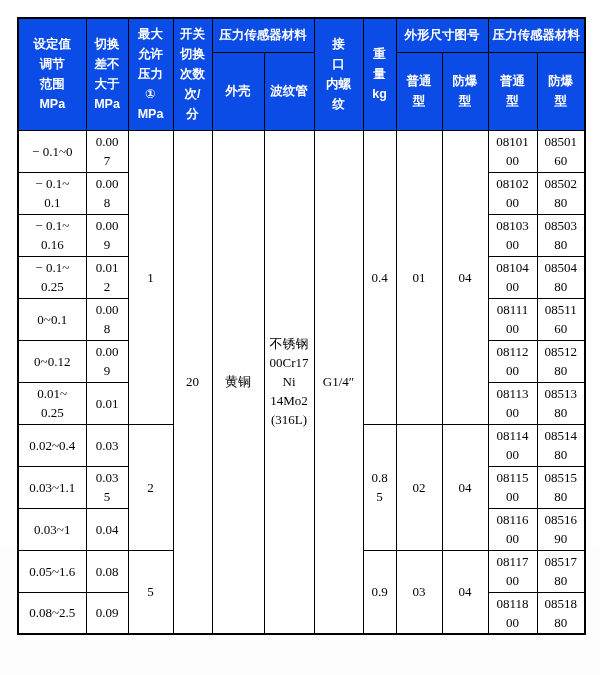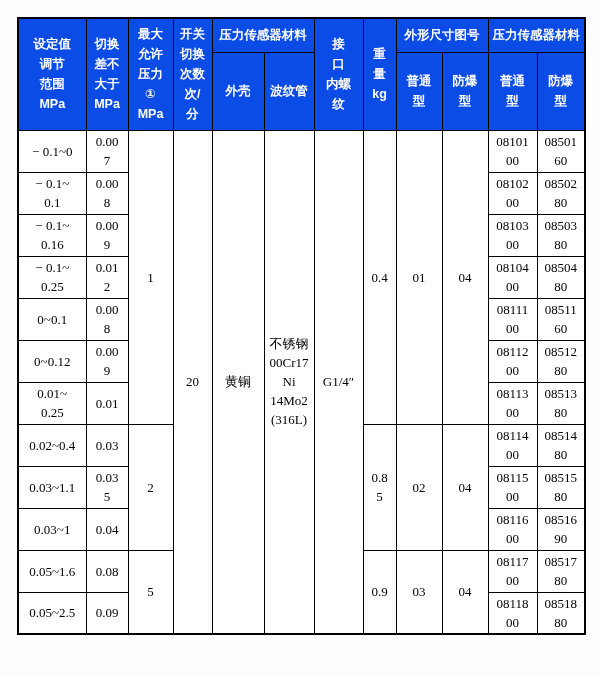--- a/index.html
+++ b/index.html
@@ -233,21 +233,21 @@
       <td rowspan="2">0.9</td>
       <td rowspan="2">03</td>
       <td rowspan="2">04</td>
       <td>08117
 00</td>
       <td>08517
 80</td>
     </tr>
 
     <tr class="data">
-      <td>0.05~2.5</td>
+      <td>0.08~2.5</td>
       <td>0.09</td>
       <td>08118
 00</td>
       <td>08518
 80</td>
     </tr>
   </tbody>
     </table>
 </div>
 

